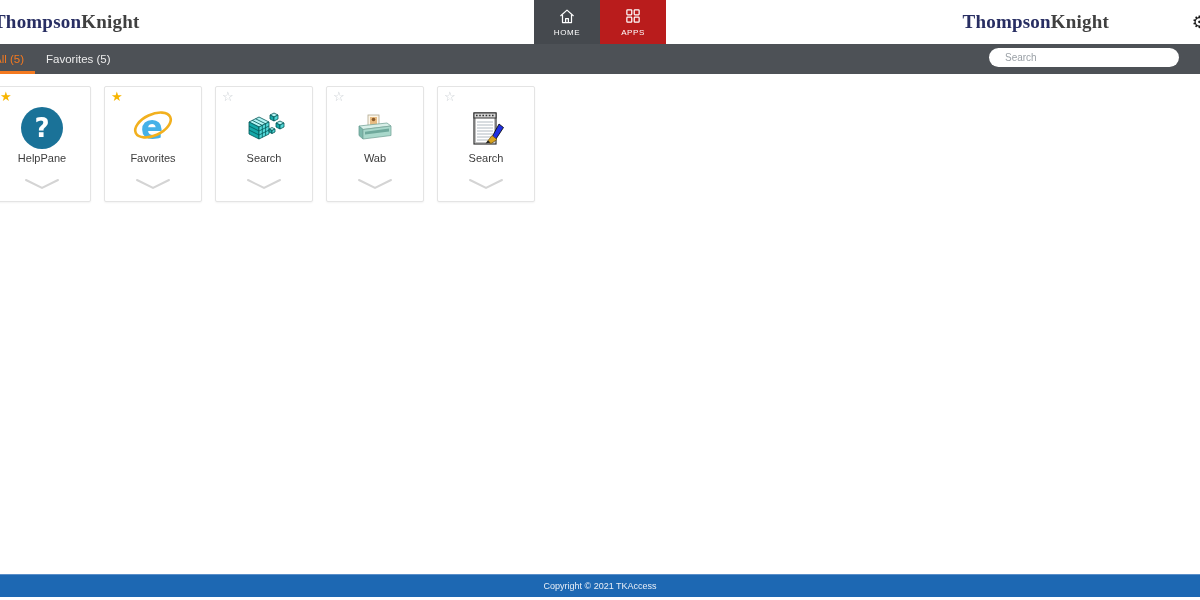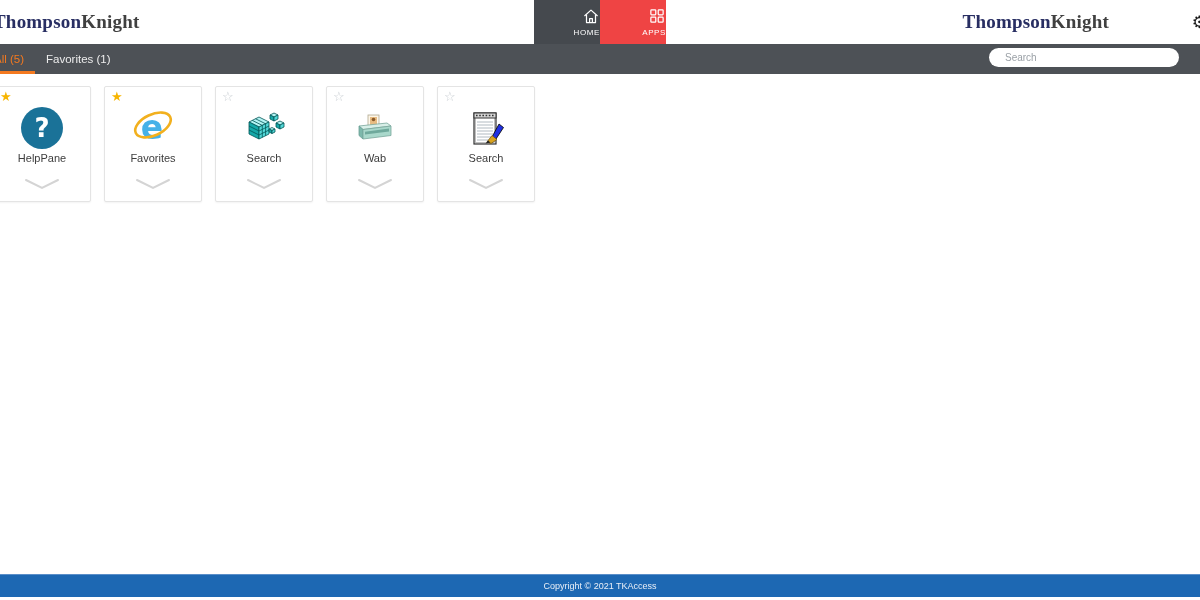--- a/index.html
+++ b/index.html
@@ -19,24 +19,24 @@
   }
   .logo .navy{color:#282e62;}
   .logo .orange{color:#404040;}
   .logo-left{position:absolute;left:14px;top:50%;transform:translateY(-50%);}
   .logo-right{position:absolute;right:112px;top:50%;transform:translateY(-50%);}
   .main-nav{
     position:absolute;left:50%;transform:translateX(-50%);top:0;height:44px;
     display:flex;background:#45494e;
   }
   .nav-item{
-    width:66px;display:flex;flex-direction:column;align-items:flex-end;
+    width:66px;display:flex;flex-direction:column;align-items:center;
     justify-content:center;gap:3px;color:#fff;cursor:pointer;
   }
-  .nav-item.active{background:#ef4444;}
+  .nav-item.active{background:#b91c1c;}
   .nav-item svg{display:block;}
   .nav-label{font-size:8px;letter-spacing:.6px;}
   .gear{
     position:absolute;right:14px;top:50%;transform:translateY(-50%);
     font-size:17px;color:#1a1a1a;line-height:1;cursor:pointer;
   }
   
   .tabbar{
     flex:0 0 30px;background:#4d5156;position:relative;display:flex;
     align-items:stretch;padding-left:4px;box-sizing:border-box;
@@ -126,21 +126,21 @@
     </div>
 
     <span class="gear">⚙</span>
   </div>
 
   <div class="tabbar">
     <div class="tab active">
       <span>All (5)</span>
     </div>
     <div class="tab">
-      <span>Favorites (1)</span>
+      <span>Favorites (5)</span>
     </div>
     <div class="search-wrap">
       <input class="search-input" type="text" placeholder="Search" style="">
     </div>
   </div>
 
   <div class="main" id="apps-grid">
       <div class="card">
       <span class="star fav">★</span>
       <span class="app-icon"><svg width="44" height="44" viewBox="0 0 44 44">

